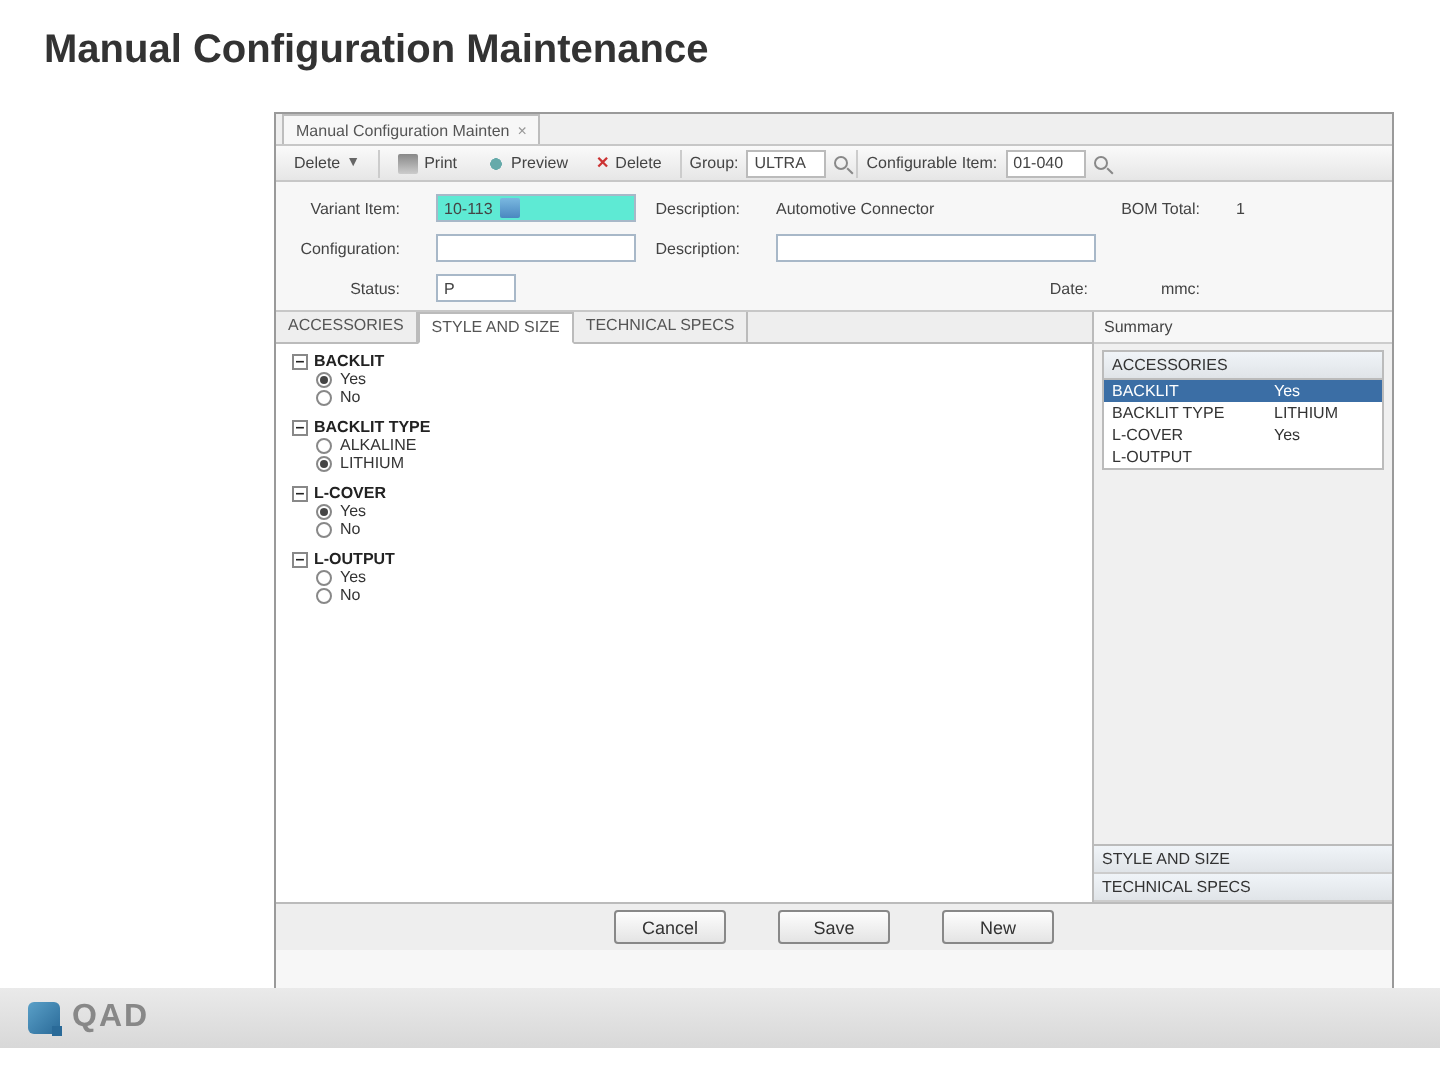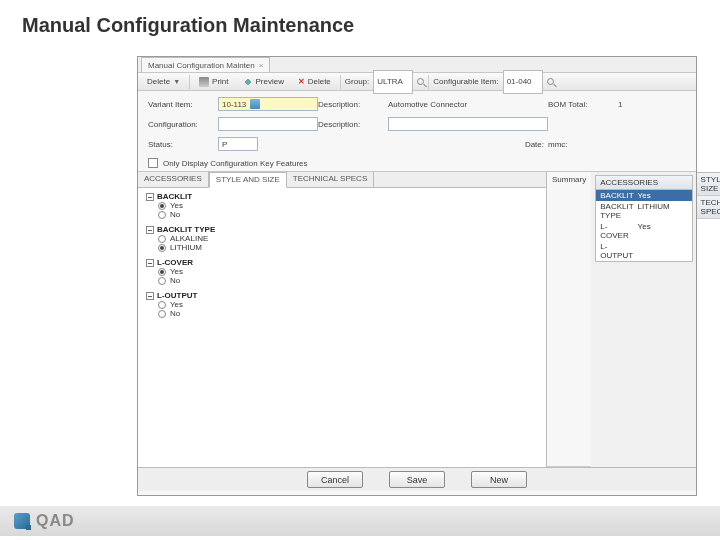--- a/index.html
+++ b/index.html
@@ -12,54 +12,54 @@
   .toolbar { height: 18px; border-bottom: 1px solid #c7c7c7; background: linear-gradient(#fafafa,#e6e6e6); display: flex; align-items: center; padding: 0 4px; gap: 4px; font-size: 8px; color: #444; }
   .tbtn { display: flex; align-items: center; gap: 3px; padding: 1px 4px; border: 1px solid transparent; border-radius: 2px; }
   .tsep { width: 1px; height: 14px; background: #ccc; }
   .ticon { width: 10px; height: 10px; display: inline-block; }
   .ticon.print { background: linear-gradient(#888,#ccc); border-radius: 1px; }
   .ticon.eye { background: radial-gradient(circle,#6aa 40%, transparent 41%); }
   .ticon.del { color:#c33; font-weight:bold; width:auto;height:auto;line-height:1; }
   .ticon.search { border:1px solid #888; border-radius:50%; width:7px;height:7px; position:relative;}
   .ticon.search::after{content:"";position:absolute;width:4px;height:1px;background:#888;transform:rotate(45deg);left:5px;top:6px;}
   .tlabel { white-space: nowrap; }
-  .tval { background:#fff; border:1px solid #bbb; padding:0 3px; min-width:40px; height:24px; display:flex;align-items:center; }
+  .tval { background:#fff; border:1px solid #bbb; padding:0 3px; min-width:40px; height:14px; display:flex;align-items:center; }
   .formarea { padding: 6px 10px 4px 10px; display:grid; grid-template-columns: 70px 100px 70px 160px 70px 60px; row-gap:6px; align-items:center; font-size:8px; color:#444;}
-  .formarea .lab { text-align:left; padding-right:4px; }
+  .formarea .lab { text-align:right; padding-right:18px; }
   .inp { background:#fff; border:1px solid #a8b8c8; height:14px; padding:0 3px; display:flex; align-items:center; gap:4px;}
-  .inp.blue { background:#fef9c3; }
+  .inp.blue { background:#5eead4; }
   .ic-doc { width:10px;height:10px; background:linear-gradient(#7ab8e0,#4a88c0); border-radius:1px; }
   .chkline { padding: 3px 10px; display:flex; align-items:center; gap:5px; font-size:8px; color:#444;}
   .chkbox { width:10px;height:10px;border:1px solid #888;background:#fff; }
   .panes { display:flex; height: 296px; border-top:1px solid #c7c7c7;}
   .left { flex:1; background:#fff; display:flex; flex-direction:column; }
   .ltabs { height:16px; display:flex; border-bottom:1px solid #bbb; font-size:8px; background:#eee;}
   .ltab { padding:2px 6px; border-right:1px solid #bbb; color:#555; background:#eee; }
   .ltab.active { background:#fff; border-bottom:1px solid #fff; margin-bottom:-1px; border-top:1px solid #bbb; border-left:1px solid #bbb;}
   .lbody { flex:1; padding:4px 8px; font-size:8px; color:#333; overflow:hidden; }
   .grp { margin-bottom:6px; }
   .grphdr { font-weight:bold; color:#222; display:flex; align-items:center; gap:3px; }
   .grphdr .minus { display:inline-block; width:8px;height:8px;border:1px solid #888; text-align:center;line-height:6px;font-size:8px;}
   .radio-row { display:flex; align-items:center; gap:4px; padding-left:12px;}
   .radio { width:8px;height:8px;border:1px solid #888;border-radius:50%;display:inline-flex;align-items:center;justify-content:center;}
   .radio.sel::after{content:"";width:4px;height:4px;background:#444;border-radius:50%;}
-  .right { width:150px; border-left:1px solid #bbb; background:#f0f0f0; display:flex; font-size:8px;}
+  .right { width:150px; border-left:1px solid #bbb; background:#f0f0f0; display:flex; flex-direction:column; font-size:8px;}
   .rhdr { padding:3px 5px; color:#444; border-bottom:1px solid #ccc; background:#f7f7f7;}
   .racc { flex:1; padding:3px 4px; }
   .rsec { border:1px solid #bbb; background:#fff; margin-bottom:3px;}
   .rsec-h { background:linear-gradient(#f0f4f8,#e0e4e8); padding:2px 4px; font-size:8px; color:#333; border-bottom:1px solid #bbb;}
   .rrow { display:flex; padding:1px 4px; gap:4px; }
   .rrow.sel { background:#3b6ea5; color:#fff; }
   .rk { flex:1; }
   .rv { width:50px; }
   .rfoot { border-top:1px solid #bbb;}
   .rfoot .rsec-h { border-bottom:1px solid #ccc;}
   .btnbar { height:24px; border-top:1px solid #bbb; background:#eee; display:flex; align-items:center; justify-content:center; gap:26px;}
   .btn { min-width:56px; height:17px; border:1px solid #888; background:linear-gradient(#fdfdfd,#e4e4e4); font-size:9px; display:flex;align-items:center;justify-content:center; border-radius:2px;}
-  .footer { position:absolute; left:0; bottom:4px; width:720px; height:30px; background:linear-gradient(#eaeaea,#d8d8d8); display:flex; align-items:center; padding-left:14px; gap:6px; }
+  .footer { position:absolute; left:0; bottom:16px; width:720px; height:30px; background:linear-gradient(#eaeaea,#d8d8d8); display:flex; align-items:center; padding-left:14px; gap:6px; }
   .qlogo { width:16px;height:16px; background:linear-gradient(135deg,#5aa0c8,#2a6a98); border-radius:3px; position:relative;}
   .qlogo::after{content:"";position:absolute;right:-1px;bottom:-1px;width:5px;height:5px;background:#2a6a98;}
   .qad { font-size:16px; font-weight:bold; color:#888; letter-spacing:1px;}
   .dd { font-size:7px; color:#666; }
 </style>
 </head>
 <body>
 
 <div class="slide-title">Manual Configuration Maintenance</div>
 
@@ -120,24 +120,20 @@
     <div class="lab">Status:</div>
     <div class="inp" style="width:40px">
         <span>P</span>
       </div>
     <div></div>
     <div style="text-align:right;padding-right:4px">Date:</div>
     <div class="lab">mmc:</div>
     <div></div>
   </div>
 
-  <div class="chkline">
-    <span class="chkbox"></span>
-    <span>Only Display Configuration Key Features</span>
-  </div>
 
   <div class="panes">
     <div class="left">
       <div class="ltabs">
         <div class="ltab">ACCESSORIES</div>
         <div class="ltab active">STYLE AND SIZE</div>
         <div class="ltab">TECHNICAL SPECS</div>
       </div>
       <div class="lbody">
         <div class="grp">

